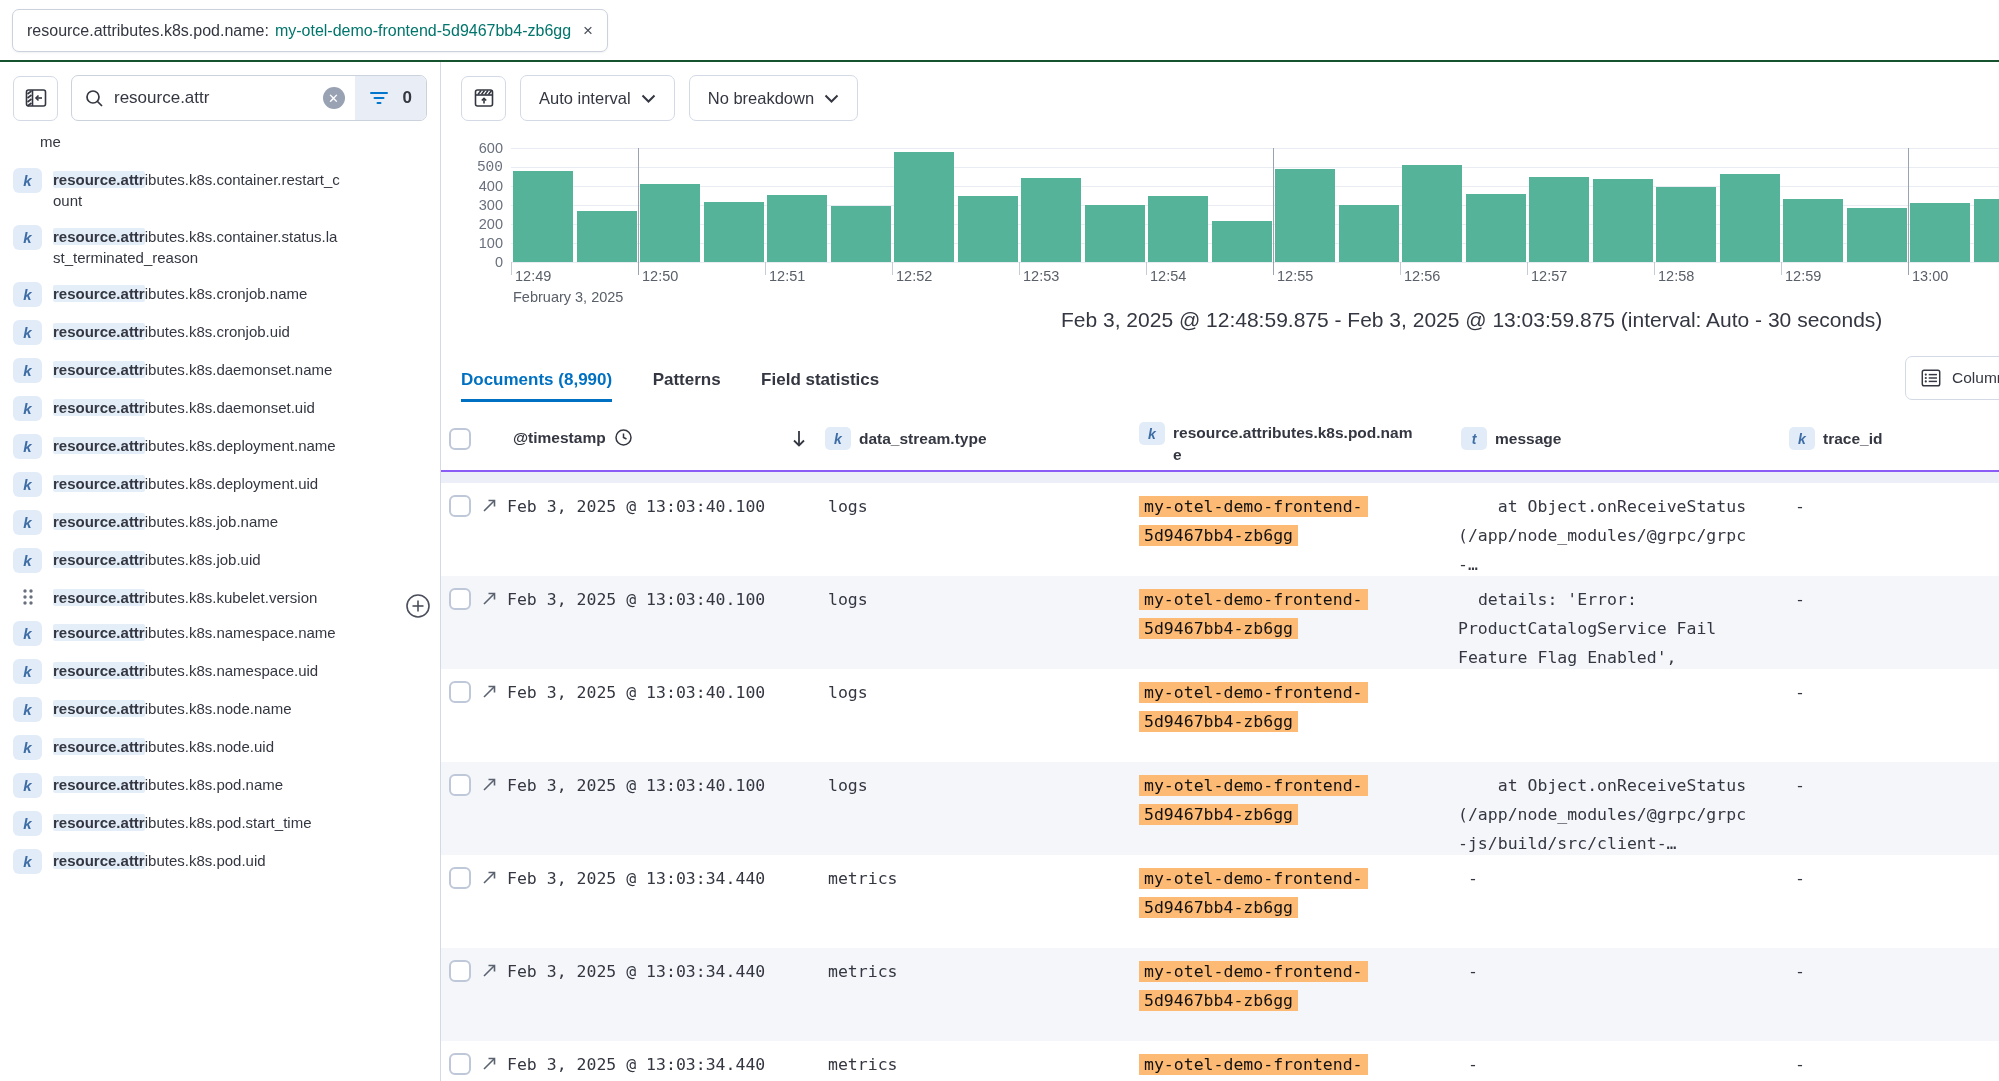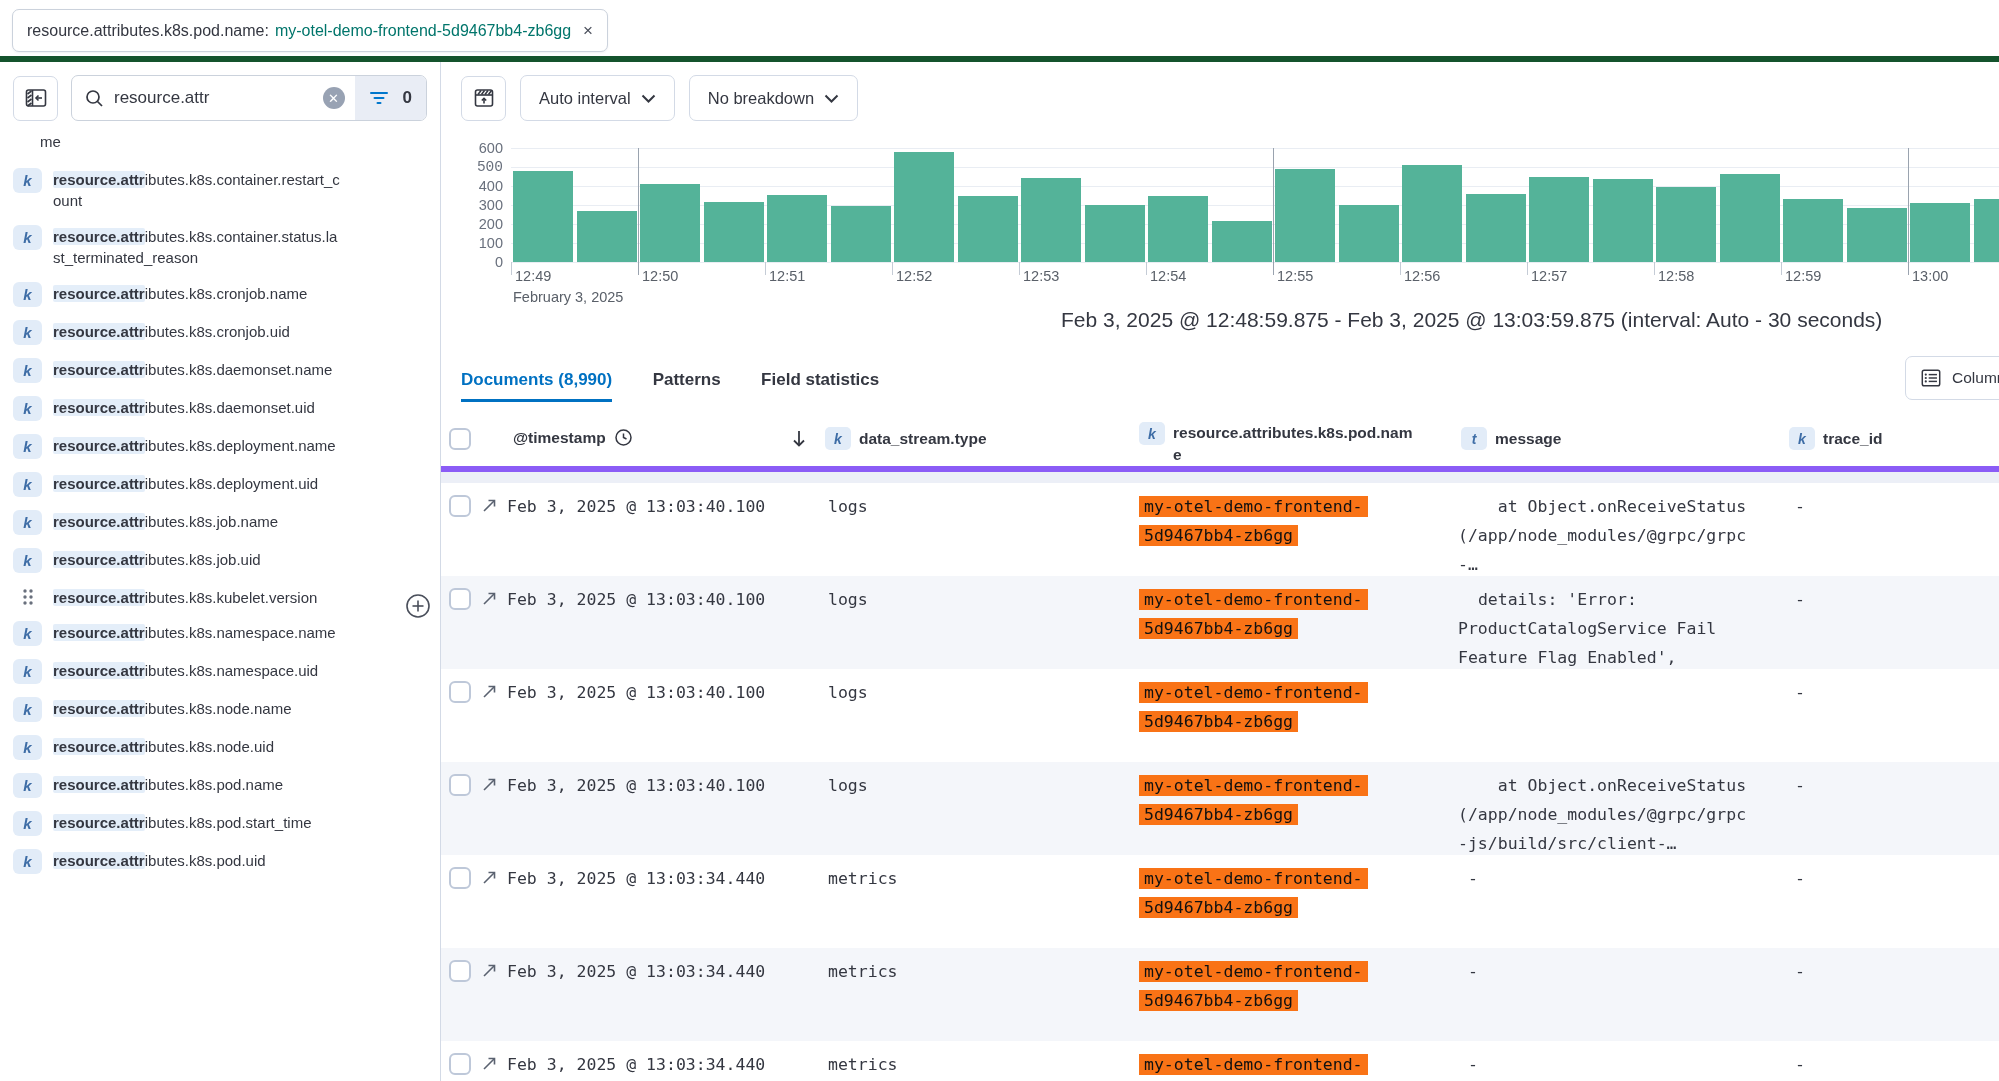--- a/index.html
+++ b/index.html
@@ -1,21 +1,21 @@
 <!DOCTYPE html>
 <html><head>
 <meta charset="utf-8">
 <style>
   * { margin:0; padding:0; box-sizing:border-box; }
   html,body { width:1999px; height:1081px; overflow:hidden; background:#fff;
     font-family:"Liberation Sans", sans-serif; color:#343741; }
   .mono { font-family:"DejaVu Sans Mono","Liberation Mono",monospace; }
 
   
-  .topbar { height:62px; border-bottom:6px solid #14532d; position:relative; }
+  .topbar { height:62px; border-bottom:2px solid #14532d; position:relative; }
   .pill { position:absolute; left:12px; top:9px; height:43px; display:inline-flex; align-items:center;
     padding:0 14px; border:1px solid #CBD2DC; border-radius:7px; background:#fff; font-size:16px;
     box-shadow:0 1px 2px rgba(152,162,179,.15); }
   .pill .pv { color:#00756B; margin-left:6px; }
   .pill .px { margin-left:12px; color:#4A4F5B; font-size:17px; cursor:pointer; }
 
   .layout { display:flex; height:1019px; }
 
   
   .sidebar { width:441px; border-right:1px solid #D3DAE6; overflow:hidden; }
@@ -66,37 +66,37 @@
   
   .tabsrow { position:relative; margin:38px 0 0 20px; height:32px; }
   .tab { display:inline-block; margin-right:36px; font-size:17px; font-weight:600; color:#343741;
     padding-bottom:9px; cursor:pointer; }
   .tab.active { color:#0071C2; border-bottom:3px solid #0071C2; }
   .columns-btn { position:absolute; top:-14px; left:1444px; width:152px; height:44px; border:1px solid #D3DAE6;
     border-radius:7px; background:#fff; display:flex; align-items:center; gap:10px; padding:0 14px;
     font-size:15.5px; font-weight:500; cursor:pointer; }
 
   
-  .thead { position:relative; height:58px; border-bottom:6px solid #8b5cf6; margin-top:12px; font-size:15.5px; font-weight:700; }
+  .thead { position:relative; height:58px; border-bottom:2px solid #8b5cf6; margin-top:12px; font-size:15.5px; font-weight:700; }
   .hcell { position:absolute; display:flex; align-items:center; gap:8px; }
   .hbadge { width:26px; height:23px; border-radius:5px; background:#E2ECF8; color:#3E6DA6; font-size:14px;
     font-weight:700; font-style:italic; display:flex; align-items:center; justify-content:center; flex:0 0 auto; }
   .checkbox { width:22px; height:22px; border:2px solid #BEC8D9; border-radius:6px; background:#fff; cursor:pointer; }
   .sliver { height:11px; background:#ECEFF7; }
   .trow { position:relative; height:93px; }
   .trow.alt { background:#F4F6FA; }
   .cell { position:absolute; top:9px; font-size:16.5px; line-height:29px; white-space:pre-wrap; }
   .c-check { left:8px; top:12px; }
   .c-exp { left:40px; top:14px; cursor:pointer; }
   .c-ts { left:66px; }
   .c-type { left:387px; }
   .c-pod { left:698px; width:250px; }
   .c-msg { left:1017px; width:322px; }
   .c-trace { left:1354px; }
-  mark { background:#f97316; color:#111; padding:1px 5px; white-space:pre-line;
+  mark { background:#fdba74; color:#111; padding:1px 5px; white-space:pre-line;
     -webkit-box-decoration-break:clone; box-decoration-break:clone; }
   svg { display:block; }
 </style>
 </head>
 <body>
 
 <div class="topbar">
   <div class="pill">
     <span>resource.attributes.k8s.pod.name:</span>
     <span class="pv">my-otel-demo-frontend-5d9467bb4-zb6gg</span>

